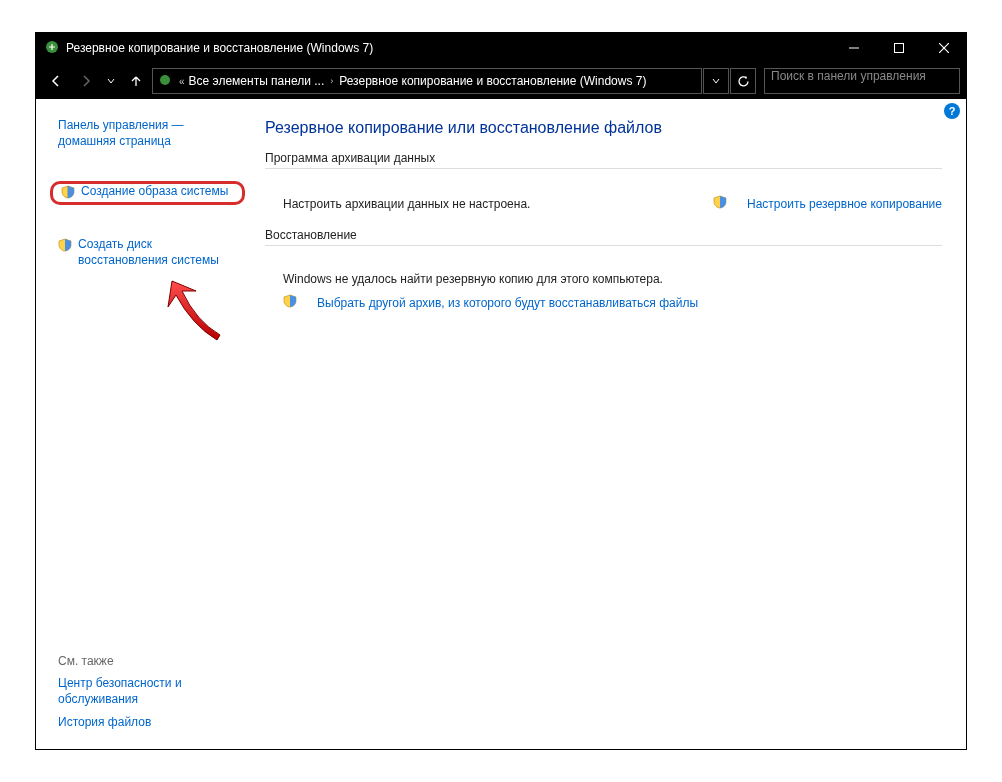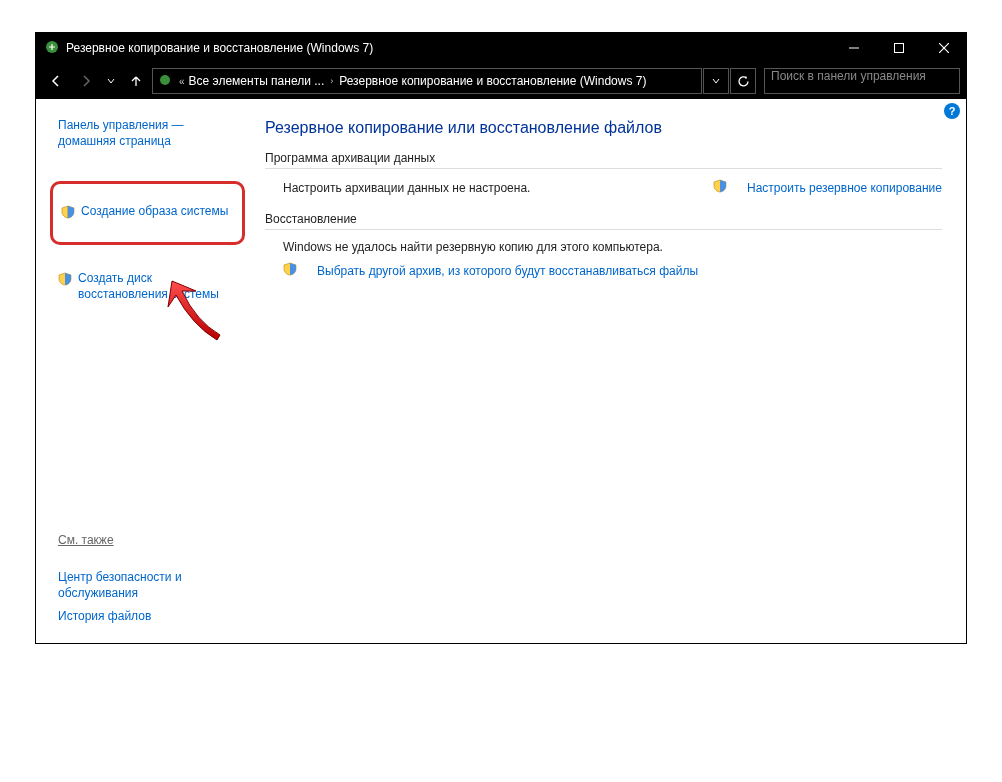--- a/index.html
+++ b/index.html
@@ -7,21 +7,21 @@
     font-family: "Segoe UI", Tahoma, sans-serif;
     font-size: 12px;
     background: #fff;
     width: 1002px;
     height: 782px;
     position: relative;
   }
   .window {
     position: absolute;
     top: 32px; left: 35px;
-    width: 932px; height: 612px;
+    width: 932px; height: 718px;
     background: #fff;
     border: 1px solid #000;
     display: flex;
     flex-direction: column;
   }
   
   .titlebar {
     height: 30px;
     background: #000;
     color: #fff;
@@ -93,32 +93,32 @@
     display:flex; flex-direction:column;gap:20px;
   }
   .sidebar a { color:#0066cc; text-decoration:none; }
   .cp-home { font-size:12px; line-height:1.35; margin-bottom:16px; display:block; }
   .side-links { display:flex; flex-direction:column; gap:10px; }
   .side-item { display:flex; align-items:flex-start; gap:6px; }
   .side-item .shield { flex-shrink:0; margin-top:1px; }
   .side-item a { font-size:12px; line-height:1.3; }
   .side-item.highlighted {
     border:3px solid #d62c2c; border-radius:10px;
-    padding:20px 8px; margin: -4px -8px 16px -8px;
+    padding:0 8px; margin: -4px -8px 22px -8px;
   }
   .sidebar-spacer { flex:1; }
-  .see-also-hdr { color:#666; font-size:12px; margin-bottom:23px;text-decoration:underline; }
+  .see-also-hdr { color:#666; font-size:12px; margin-bottom:8px; }
   .see-also a { display:block; font-size:12px; margin-bottom:8px; line-height:1.3; }
   
   .main { flex:1; padding: 20px 24px 20px 14px; }
   .page-title { color:#003399; font-size:16px; font-weight:400; margin-bottom:14px; }
   .section { margin-bottom:16px; }
   .section-hdr {
     font-size:12px; color:#222; padding-bottom:3px;
-    border-bottom:1px solid #ddd; margin-bottom:10px;
+    border-bottom:1px solid #ddd; margin-bottom:26px;
   }
   .section-body { padding-left:18px; font-size:12px; color:#222; }
   .row-split { display:flex; justify-content:space-between; align-items:center; }
   .linkish { display:inline-flex; align-items:center; gap:20px; color:#0066cc; text-decoration:none; font-size:12px; }
   .section-body p { margin-bottom:8px; }
   
   .shield-svg { width:14px; height:14px; }
   
   .arrow-annot {
     position:absolute; left:126px; top:176px; pointer-events:none;

